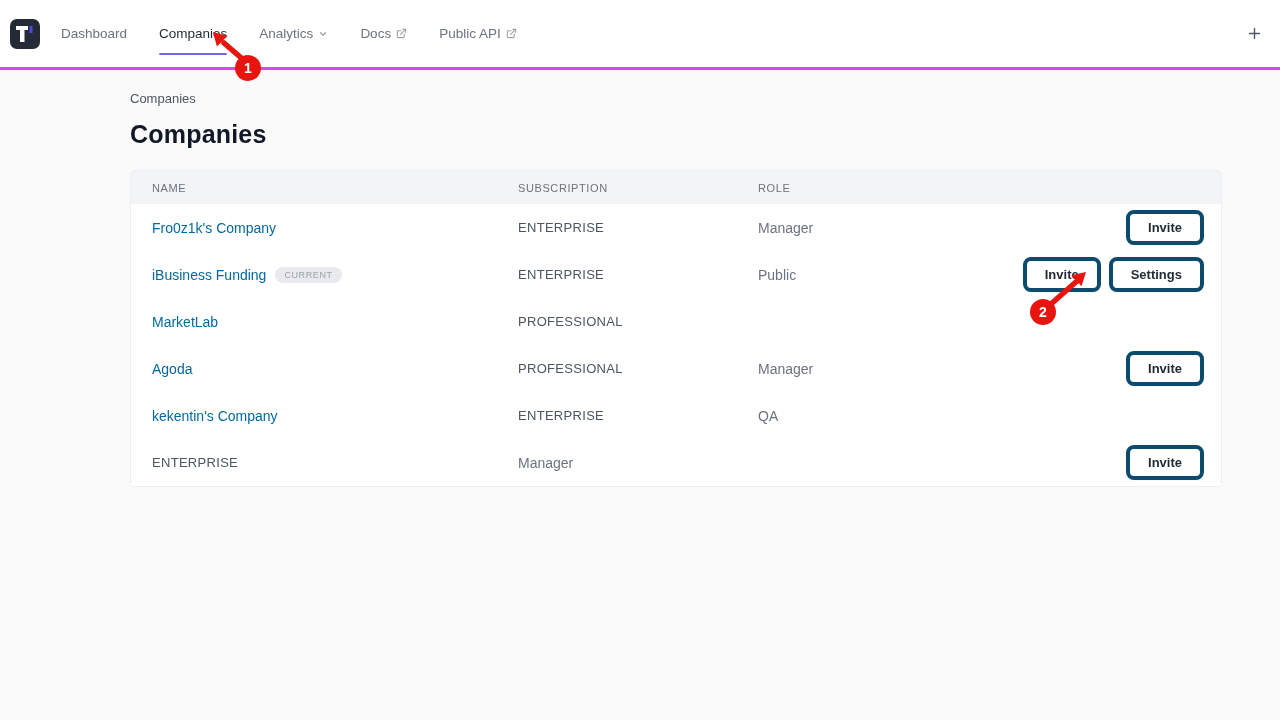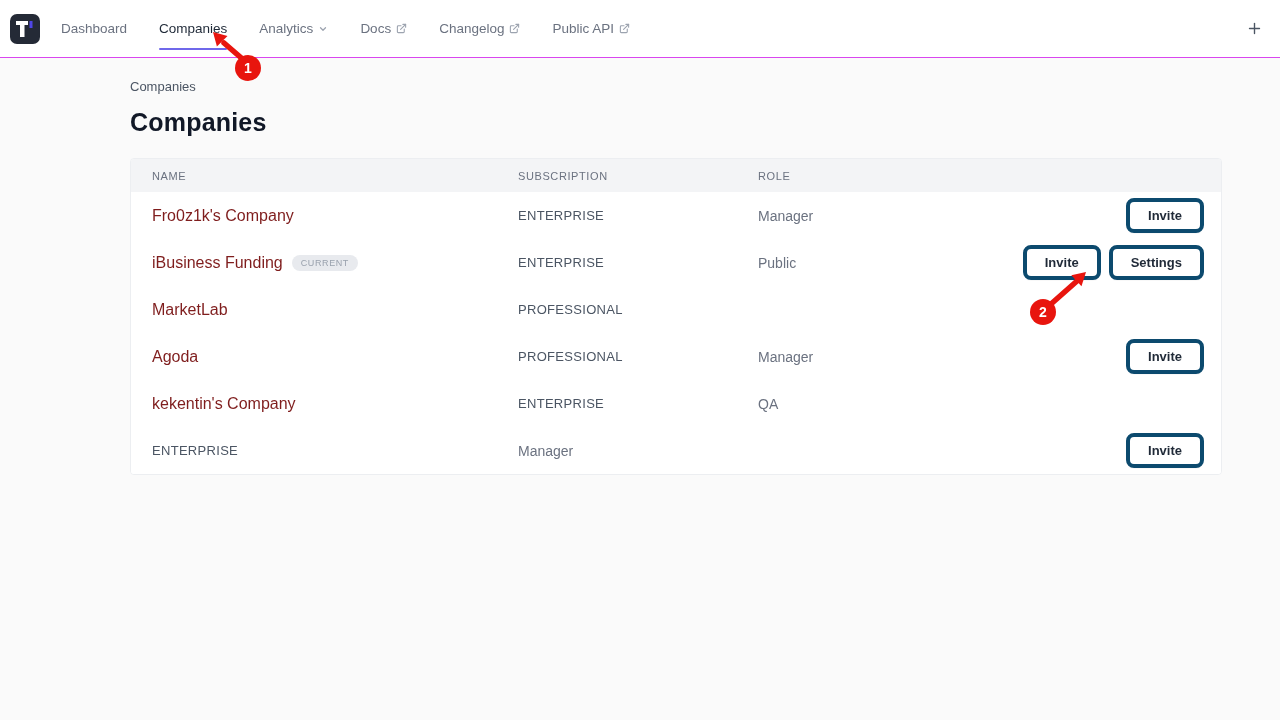--- a/index.html
+++ b/index.html
@@ -6,23 +6,23 @@
   html, body { width: 1280px; height: 720px; }
   body {
     font-family: "Liberation Sans", sans-serif;
     background: #fafafa;
     position: relative;
     overflow: hidden;
   }
 
   
   .topnav {
-    height: 58px;
+    height: 70px;
     background: #ffffff;
-    border-bottom: 1px solid #d946ef;
+    border-bottom: 3px solid #d946ef;
     display: flex;
     align-items: center;
     padding: 0 14px 0 10px;
   }
   .logo {
     width: 30px; height: 30px;
     margin-right: 21px;
     flex: 0 0 auto;
     cursor: pointer;
   }
@@ -90,22 +90,22 @@
   .th {
     font-size: 11px;
     font-weight: 500;
     letter-spacing: 0.6px;
     color: #6b7280;
     text-transform: uppercase;
   }
   .trow { height: 47px; background: #ffffff; }
   .name-cell { display: flex; align-items: center; }
   .company-link {
-    color: #7f1d1d;
-    font-size: 16px;
+    color: #0369a1;
+    font-size: 14px;
     text-decoration: none;
     cursor: pointer;
   }
   .current-badge {
     margin-left: 9px;
     background: #e8eaee;
     color: #99a1ad;
     font-size: 9px;
     font-weight: 400;
     letter-spacing: 0.6px;
@@ -181,30 +181,20 @@
     <span>Docs</span>
     <span class="icon-ext">
       <svg width="11" height="11" viewBox="0 0 24 24" fill="none" stroke="currentColor" stroke-width="2.4" stroke-linecap="round" stroke-linejoin="round">
           <path d="M18 13v6a2 2 0 0 1-2 2H5a2 2 0 0 1-2-2V8a2 2 0 0 1 2-2h6"></path>
           <polyline points="15 3 21 3 21 9"></polyline>
           <line x1="10" y1="14" x2="21" y2="3"></line>
         </svg>
     </span>
   </div>
 
-  <div class="nav-item">
-    <span>Changelog</span>
-    <span class="icon-ext">
-      <svg width="11" height="11" viewBox="0 0 24 24" fill="none" stroke="currentColor" stroke-width="2.4" stroke-linecap="round" stroke-linejoin="round">
-          <path d="M18 13v6a2 2 0 0 1-2 2H5a2 2 0 0 1-2-2V8a2 2 0 0 1 2-2h6"></path>
-          <polyline points="15 3 21 3 21 9"></polyline>
-          <line x1="10" y1="14" x2="21" y2="3"></line>
-        </svg>
-    </span>
-  </div>
 
   <div class="nav-item">
     <span>Public API</span>
     <span class="icon-ext">
       <svg width="11" height="11" viewBox="0 0 24 24" fill="none" stroke="currentColor" stroke-width="2.4" stroke-linecap="round" stroke-linejoin="round">
           <path d="M18 13v6a2 2 0 0 1-2 2H5a2 2 0 0 1-2-2V8a2 2 0 0 1 2-2h6"></path>
           <polyline points="15 3 21 3 21 9"></polyline>
           <line x1="10" y1="14" x2="21" y2="3"></line>
         </svg>
     </span>

